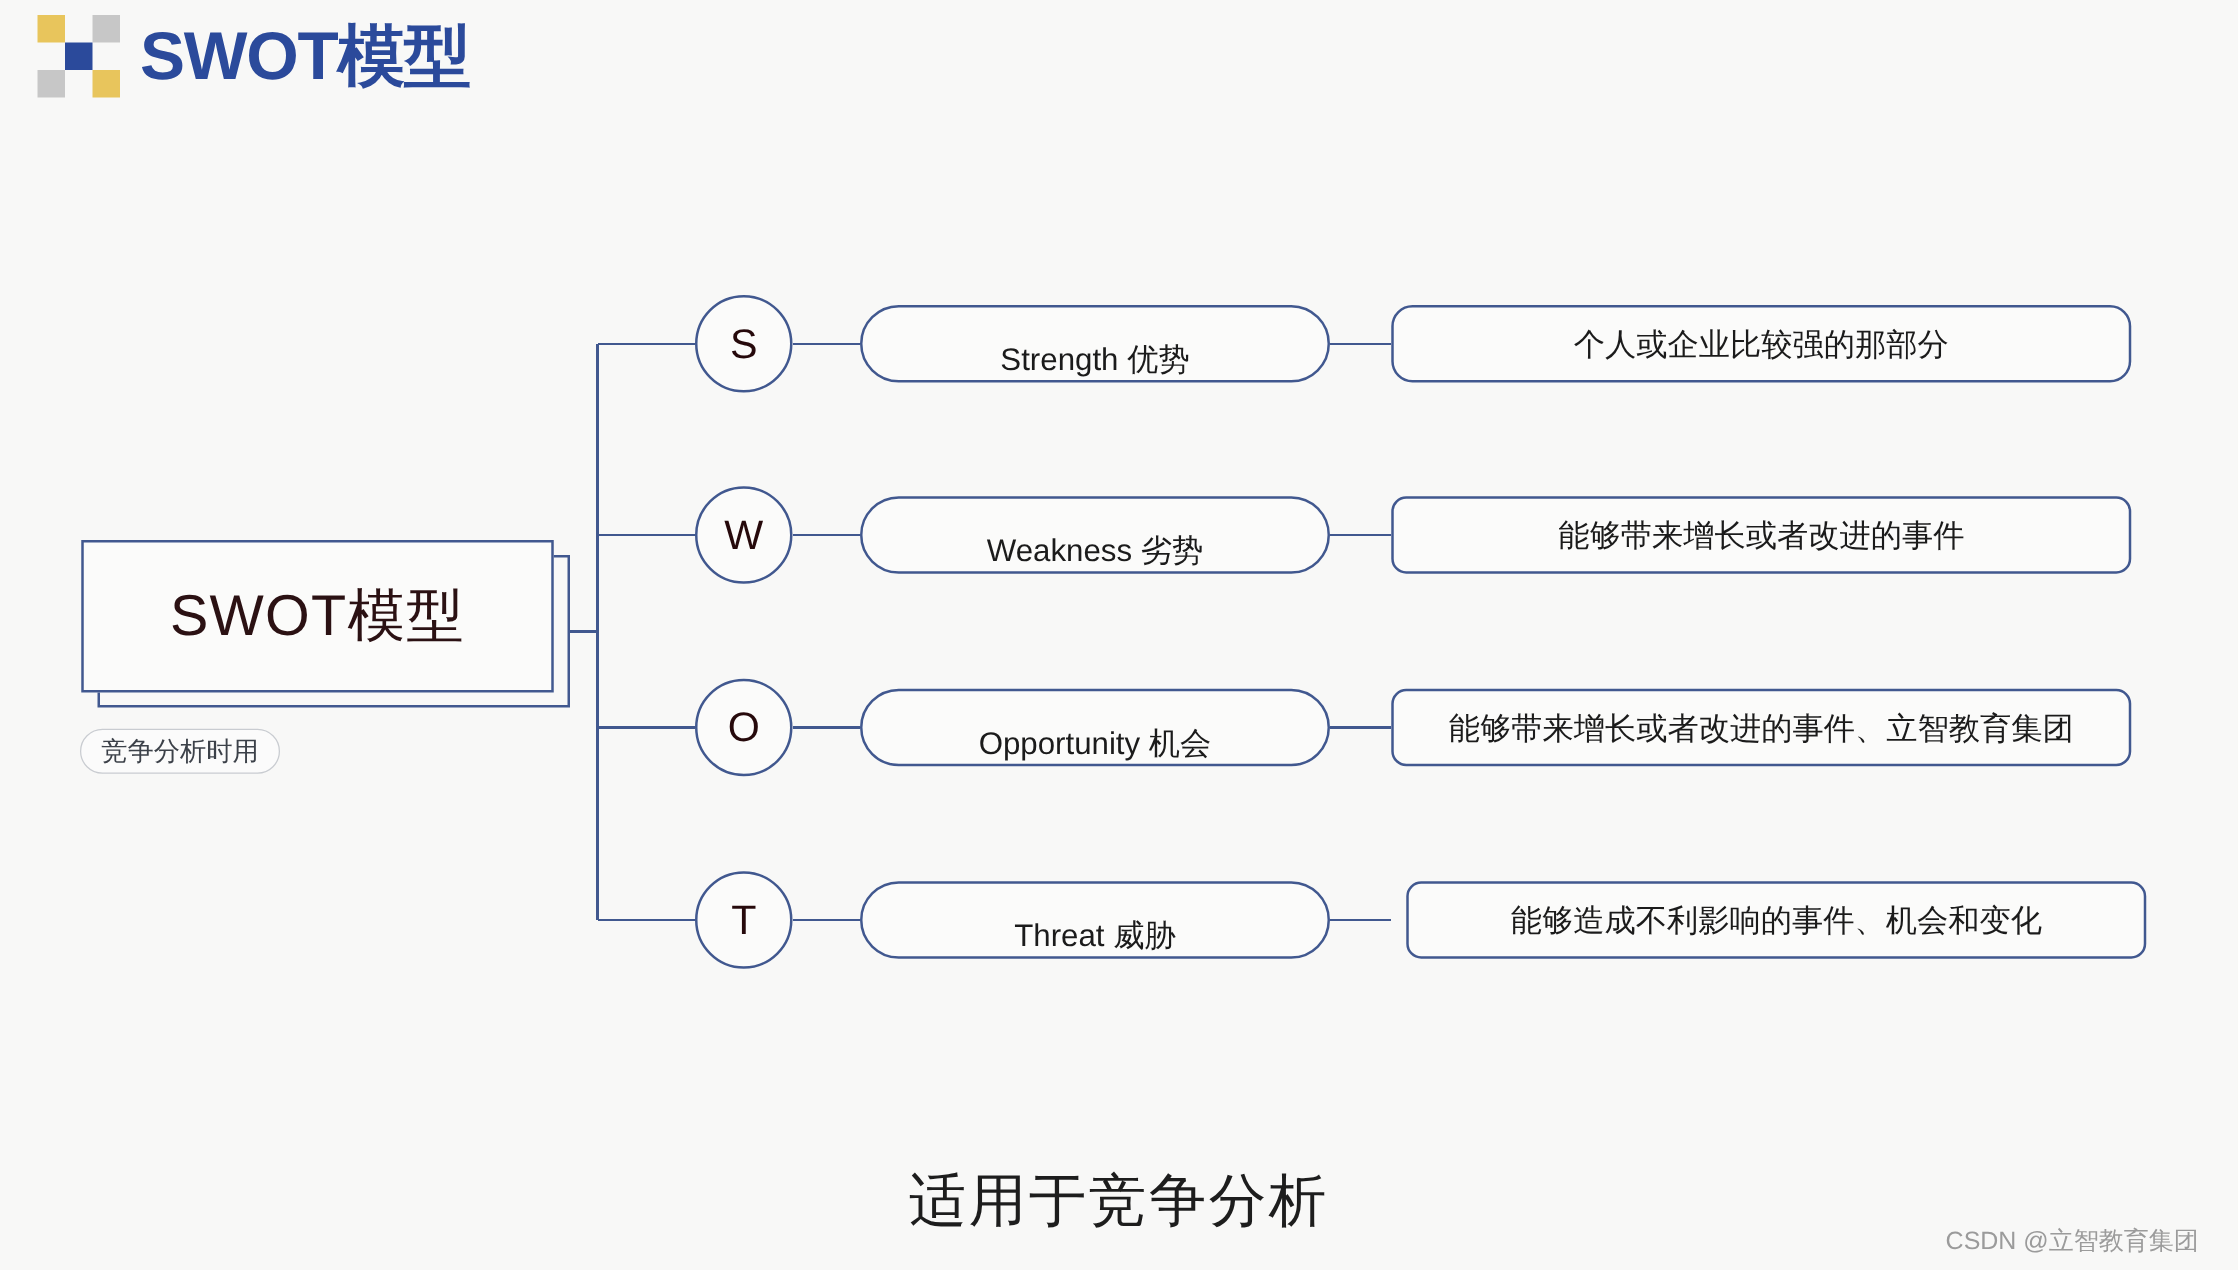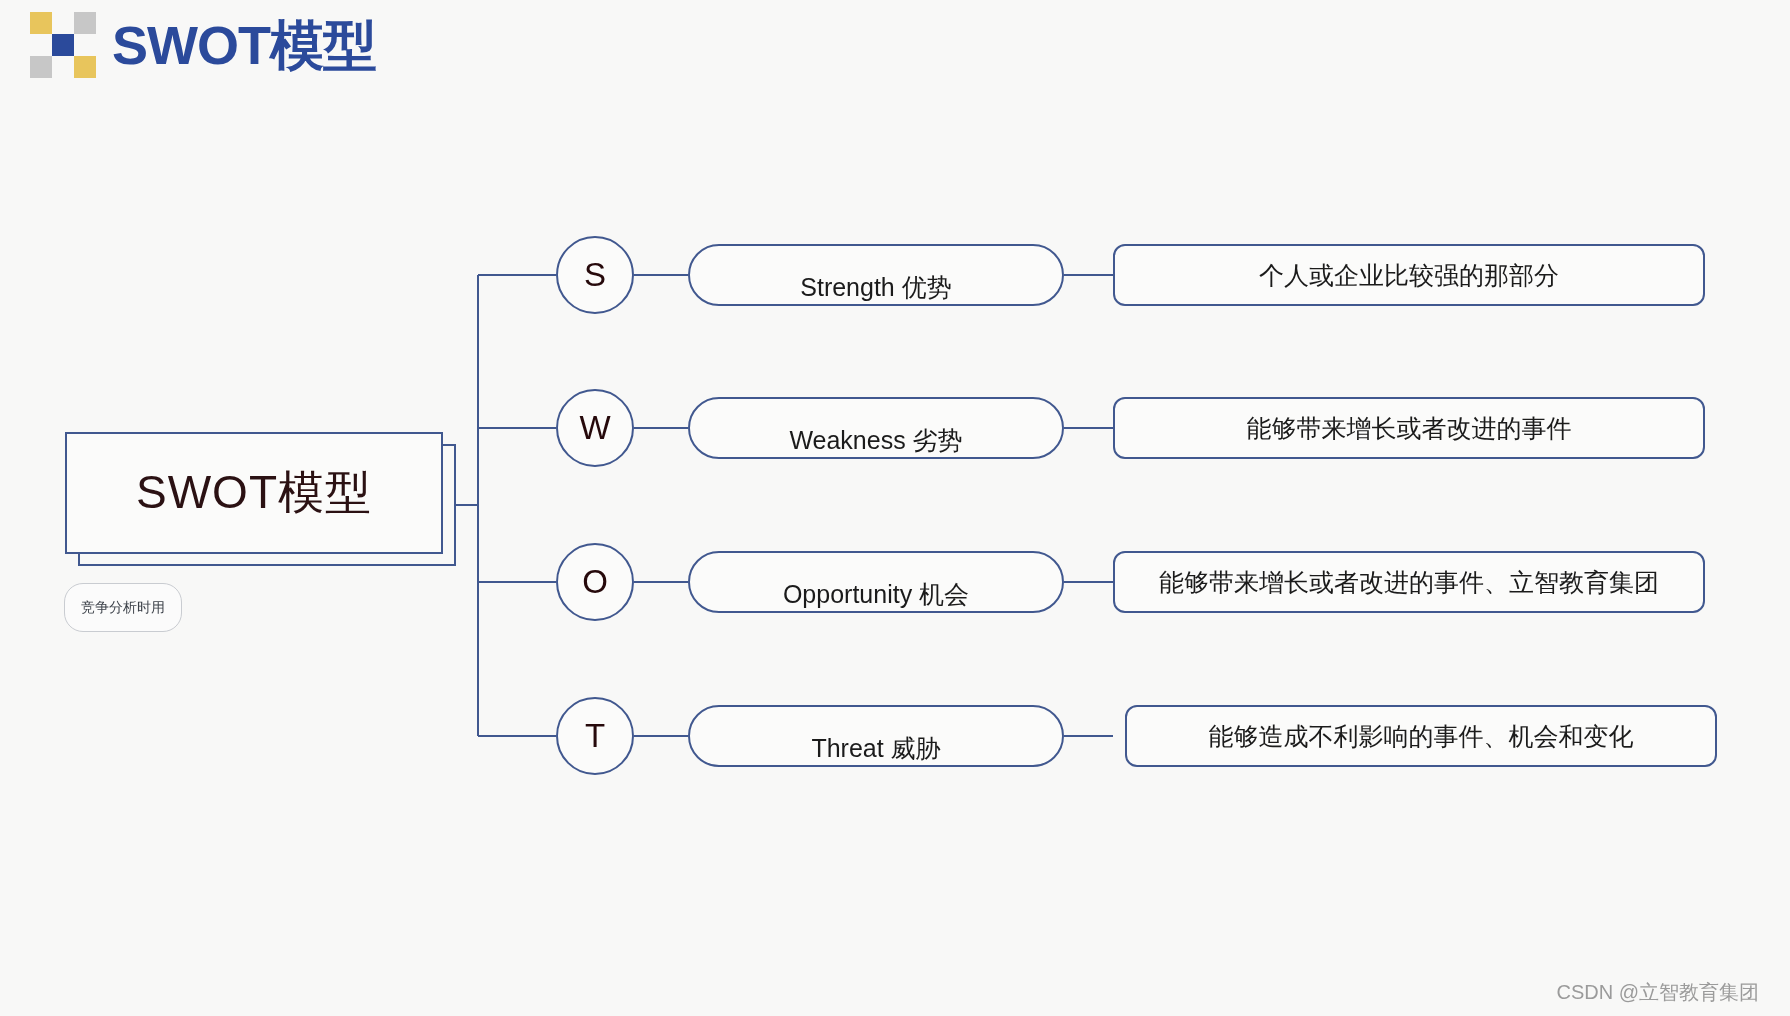--- a/index.html
+++ b/index.html
@@ -80,29 +80,29 @@
   }
   .root-label {
     font-size: 46px;
     color: #2b1113;
     letter-spacing: 1px;
     white-space: nowrap;
   }
   .root-badge {
     position: absolute;
     left: 64px; top: 583px;
-    height: 49px;
+    height: 36px;
     padding: 6px 16px;
     border: 1px solid #c9ccd1;
     border-radius: 19px;
     background: #fbfbfb;
     display: flex;
     align-items: center;
     justify-content: center;
-    font-size: 14px;
+    font-size: 21px;
     color: #3c4149;
     white-space: nowrap;
   }
 
   
   .row { position: absolute; left: 0; height: 0; }
   .circle {
     position: absolute;
     width: 78px; height: 78px;
     border: 2px solid #41588f;
@@ -213,21 +213,21 @@
       <span>竞争分析时用</span>
     </div>
 
     <div class="row">
       <div class="circle" style="left:556px; top:236px;">
         <span>S</span>
       </div>
       <div class="pill" style="left:688px; top:244px;">
         <span>Strength 优势</span>
       </div>
-      <div class="desc" style="left:1113px; top:244px;">
+      <div class="desc" style="left:1113px; top:244px;border-radius:17px;">
         <span>个人或企业比较强的那部分</span>
       </div>
     </div>
 
     <div class="row">
       <div class="circle" style="left:556px; top:389px;">
         <span>W</span>
       </div>
       <div class="pill" style="left:688px; top:397px;">
         <span>Weakness 劣势</span>
@@ -256,16 +256,17 @@
       <div class="pill" style="left:688px; top:705px;">
         <span>Threat 威胁</span>
       </div>
       <div class="desc" style="left:1113px; top:705px;margin-left:12px;">
         <span>能够造成不利影响的事件、机会和变化</span>
       </div>
     </div>
 
   </div>
 
+  <div class="caption">适用于竞争分析</div>
 
   <div class="watermark">CSDN @立智教育集团</div>
 
 </div>
 
 </body></html>

